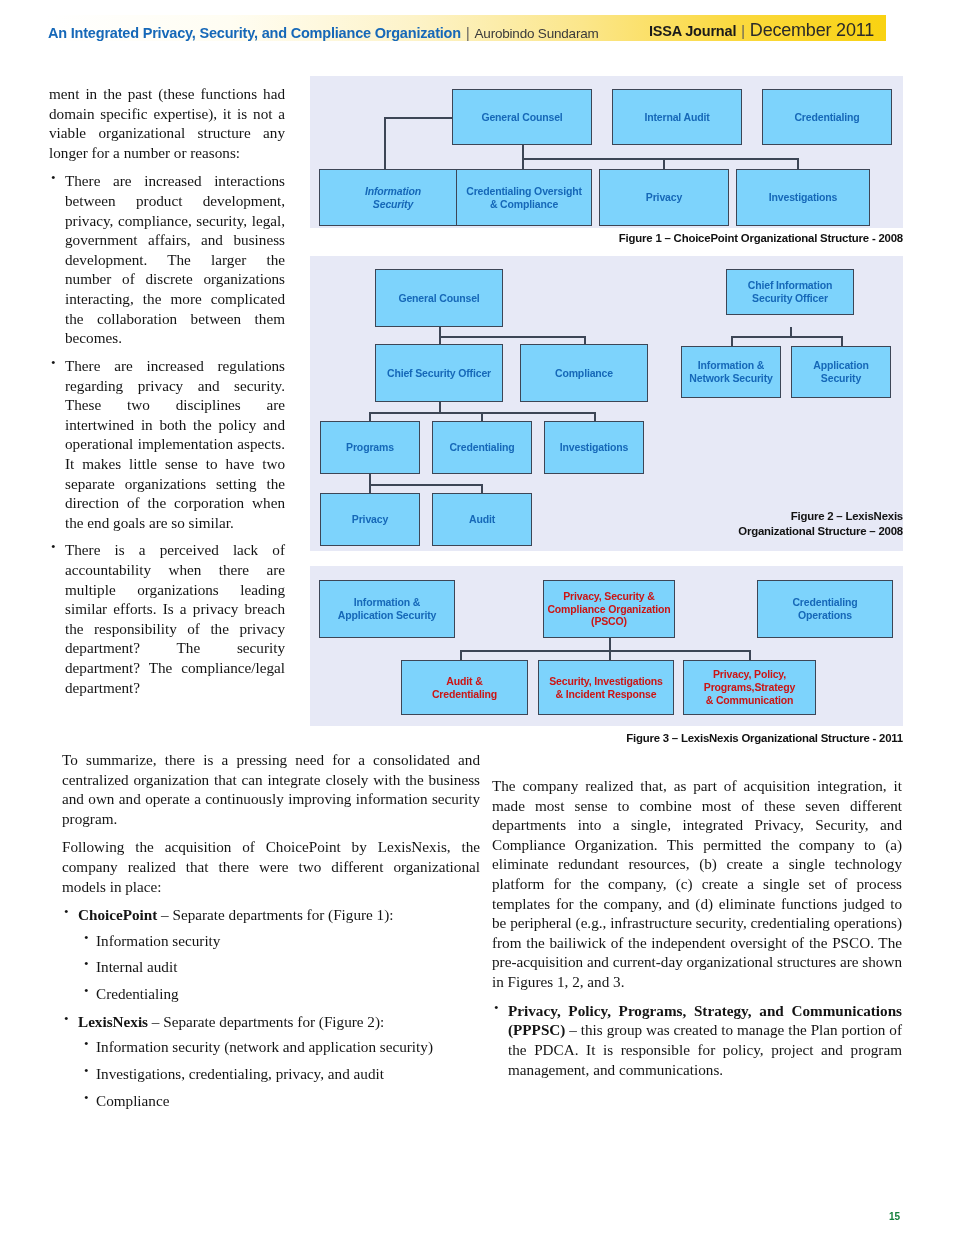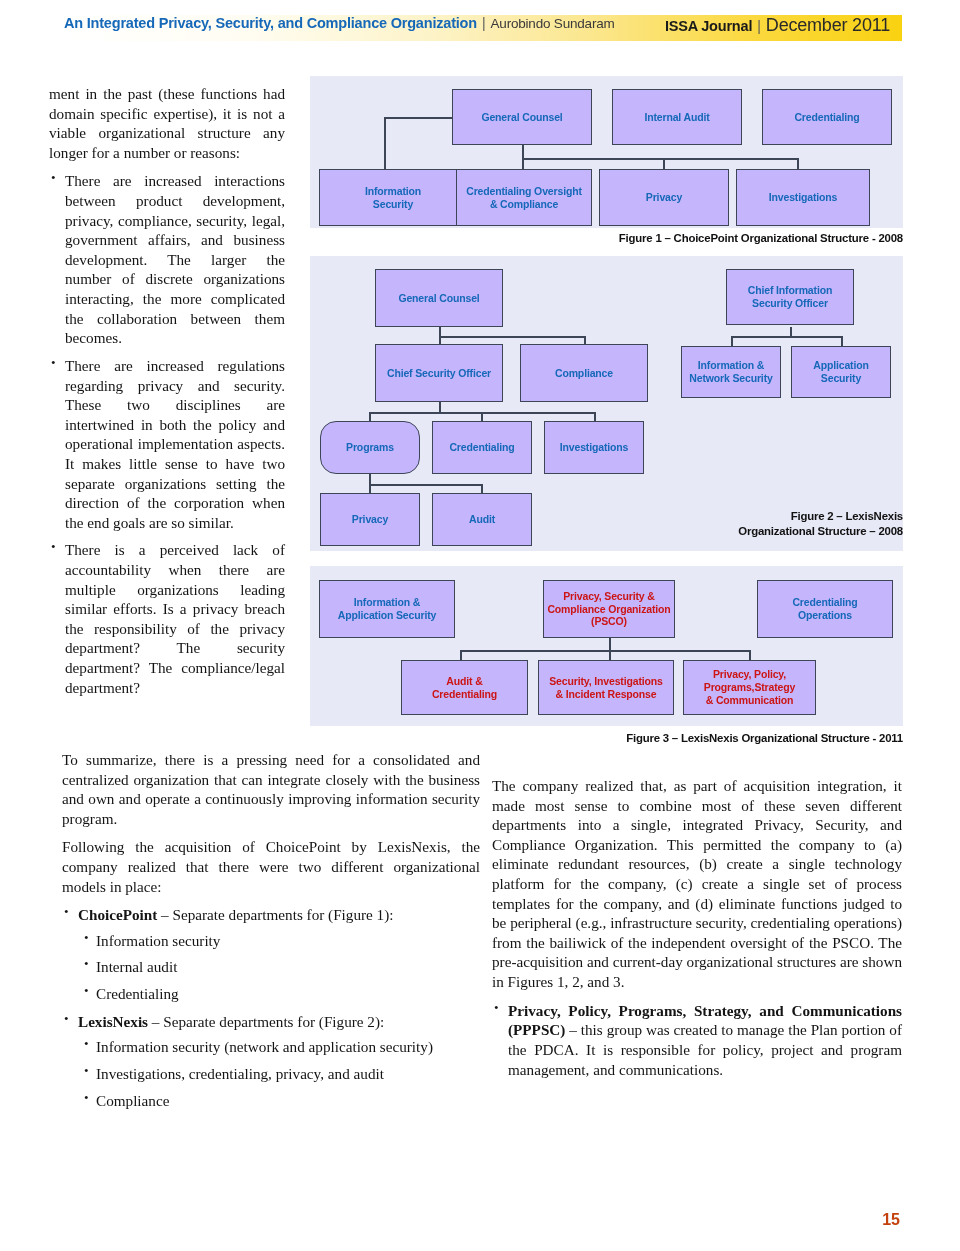--- a/index.html
+++ b/index.html
@@ -12,33 +12,33 @@
     height: 1251px;
     position: relative;
     font-family: "Liberation Serif", serif;
     color: #111111;
     overflow: hidden;
   }
 
   
   .header-band {
     position: absolute;
-    left: 62px;
+    left: 46px;
     top: 15px;
     width: 840px;
     height: 26px;
     background: linear-gradient(to right,
         #ffffff 0%,
         #fffdf2 22%,
         #fdf3c8 44%,
         #fbe68a 64%,
         #fbd93f 82%,
         #f9d211 100%);
     display: flex;
-    align-items: flex-start;
+    align-items: flex-end;
     box-sizing: border-box;
   }
   .hdr-left {
     display: flex;
     align-items: baseline;
     white-space: nowrap;
     padding-left: 2px;
     font-family: "Liberation Sans", sans-serif;
   }
   .hdr-title {
@@ -127,21 +127,21 @@
     position: absolute;
     background: #e7e9f6;
     box-sizing: border-box;
   }
   #figure1 { left: 310px; top: 76px;  width: 593px; height: 152px; }
   #figure2 { left: 310px; top: 256px; width: 593px; height: 295px; }
   #figure3 { left: 310px; top: 566px; width: 593px; height: 160px; }
 
   .node {
     position: absolute;
-    background: #c4b5fd;
+    background: #7dd3fc;
     border: 1.6px solid #3d4656;
     box-sizing: border-box;
     display: flex;
     align-items: center;
     justify-content: center;
     text-align: center;
     font-family: "Liberation Sans", sans-serif;
     font-weight: bold;
     font-size: 10.5px;
     line-height: 1.22;
@@ -172,22 +172,22 @@
   #cap2 { left: 603px; top: 509px; width: 300px; }
   #cap3 { left: 503px; top: 731px; width: 400px; }
 
   
   #page-number {
     position: absolute;
     right: 60px;
     top: 1211px;
     font-family: "Liberation Sans", sans-serif;
     font-weight: bold;
-    font-size: 16px;
-    color: #c2410c;
+    font-size: 10px;
+    color: #15803d;
   }
 </style>
 </head>
 <body>
 
 <div class="header-band">
   <div class="hdr-left">
     <span class="hdr-title">An Integrated Privacy, Security, and Compliance Organization</span>
     <span class="hdr-sep">|</span>
     <span class="hdr-author">Aurobindo Sundaram</span>
@@ -239,48 +239,48 @@
     </li>
   </ul>
 </div>
 
 <div class="figure" id="figure1">
 
   <div class="node" style="left:142px; top:13px; width:140px; height:56px;">General Counsel</div>
   <div class="node" style="left:302px; top:13px; width:130px; height:56px;">Internal Audit</div>
   <div class="node" style="left:452px; top:13px; width:130px; height:56px;">Credentialing</div>
 
-  <div class="node" style="left:9px; top:93px; width:148px; height:57px;">Information<br>Security</div>
+  <div class="node" style="left:9px; top:93px; width:148px; height:57px;font-style:italic;">Information<br>Security</div>
   <div class="node" style="left:146px; top:93px; width:136px; height:57px;">Credentialing Oversight<br>&amp; Compliance</div>
   <div class="node" style="left:289px; top:93px; width:130px; height:57px;">Privacy</div>
   <div class="node" style="left:426px; top:93px; width:134px; height:57px;">Investigations</div>
 
   <div class="ln h" style="left:74px; top:41px; width:69px;"></div>
   <div class="ln v" style="left:74px; top:41px; height:52px;"></div>
 
   <div class="ln v" style="left:212px; top:69px; height:14px;"></div>
   <div class="ln h" style="left:212px; top:82px; width:276px;"></div>
   <div class="ln v" style="left:212px; top:82px; height:11px;"></div>
   <div class="ln v" style="left:353px; top:82px; height:11px;"></div>
   <div class="ln v" style="left:487px; top:82px; height:11px;"></div>
 </div>
 <div class="fig-cap" id="cap1">Figure 1 – ChoicePoint Organizational Structure - 2008</div>
 
 <div class="figure" id="figure2">
 
   <div class="node" style="left:65px; top:13px; width:128px; height:58px;">General Counsel</div>
   <div class="node" style="left:65px; top:88px; width:128px; height:58px;">Chief Security Officer</div>
   <div class="node" style="left:210px; top:88px; width:128px; height:58px;">Compliance</div>
-  <div class="node" style="left:10px; top:165px; width:100px; height:53px;border-radius:16px;">Programs</div>
+  <div class="node" style="left:10px; top:165px; width:100px; height:53px;">Programs</div>
   <div class="node" style="left:122px; top:165px; width:100px; height:53px;">Credentialing</div>
   <div class="node" style="left:234px; top:165px; width:100px; height:53px;">Investigations</div>
   <div class="node" style="left:10px; top:237px; width:100px; height:53px;">Privacy</div>
   <div class="node" style="left:122px; top:237px; width:100px; height:53px;">Audit</div>
 
-  <div class="node" style="left:416px; top:13px; width:128px; height:56px;">Chief Information<br>Security Officer</div>
+  <div class="node" style="left:416px; top:13px; width:128px; height:46px;">Chief Information<br>Security Officer</div>
   <div class="node" style="left:371px; top:90px; width:100px; height:52px;">Information &amp;<br>Network Security</div>
   <div class="node" style="left:481px; top:90px; width:100px; height:52px;">Application<br>Security</div>
 
   <div class="ln v" style="left:129px; top:71px; height:11px;"></div>
   <div class="ln h" style="left:129px; top:80px; width:146px;"></div>
   <div class="ln v" style="left:129px; top:80px; height:8px;"></div>
   <div class="ln v" style="left:274px; top:80px; height:8px;"></div>
 
   <div class="ln v" style="left:129px; top:146px; height:11px;"></div>
   <div class="ln h" style="left:59px; top:156px; width:226px;"></div>

